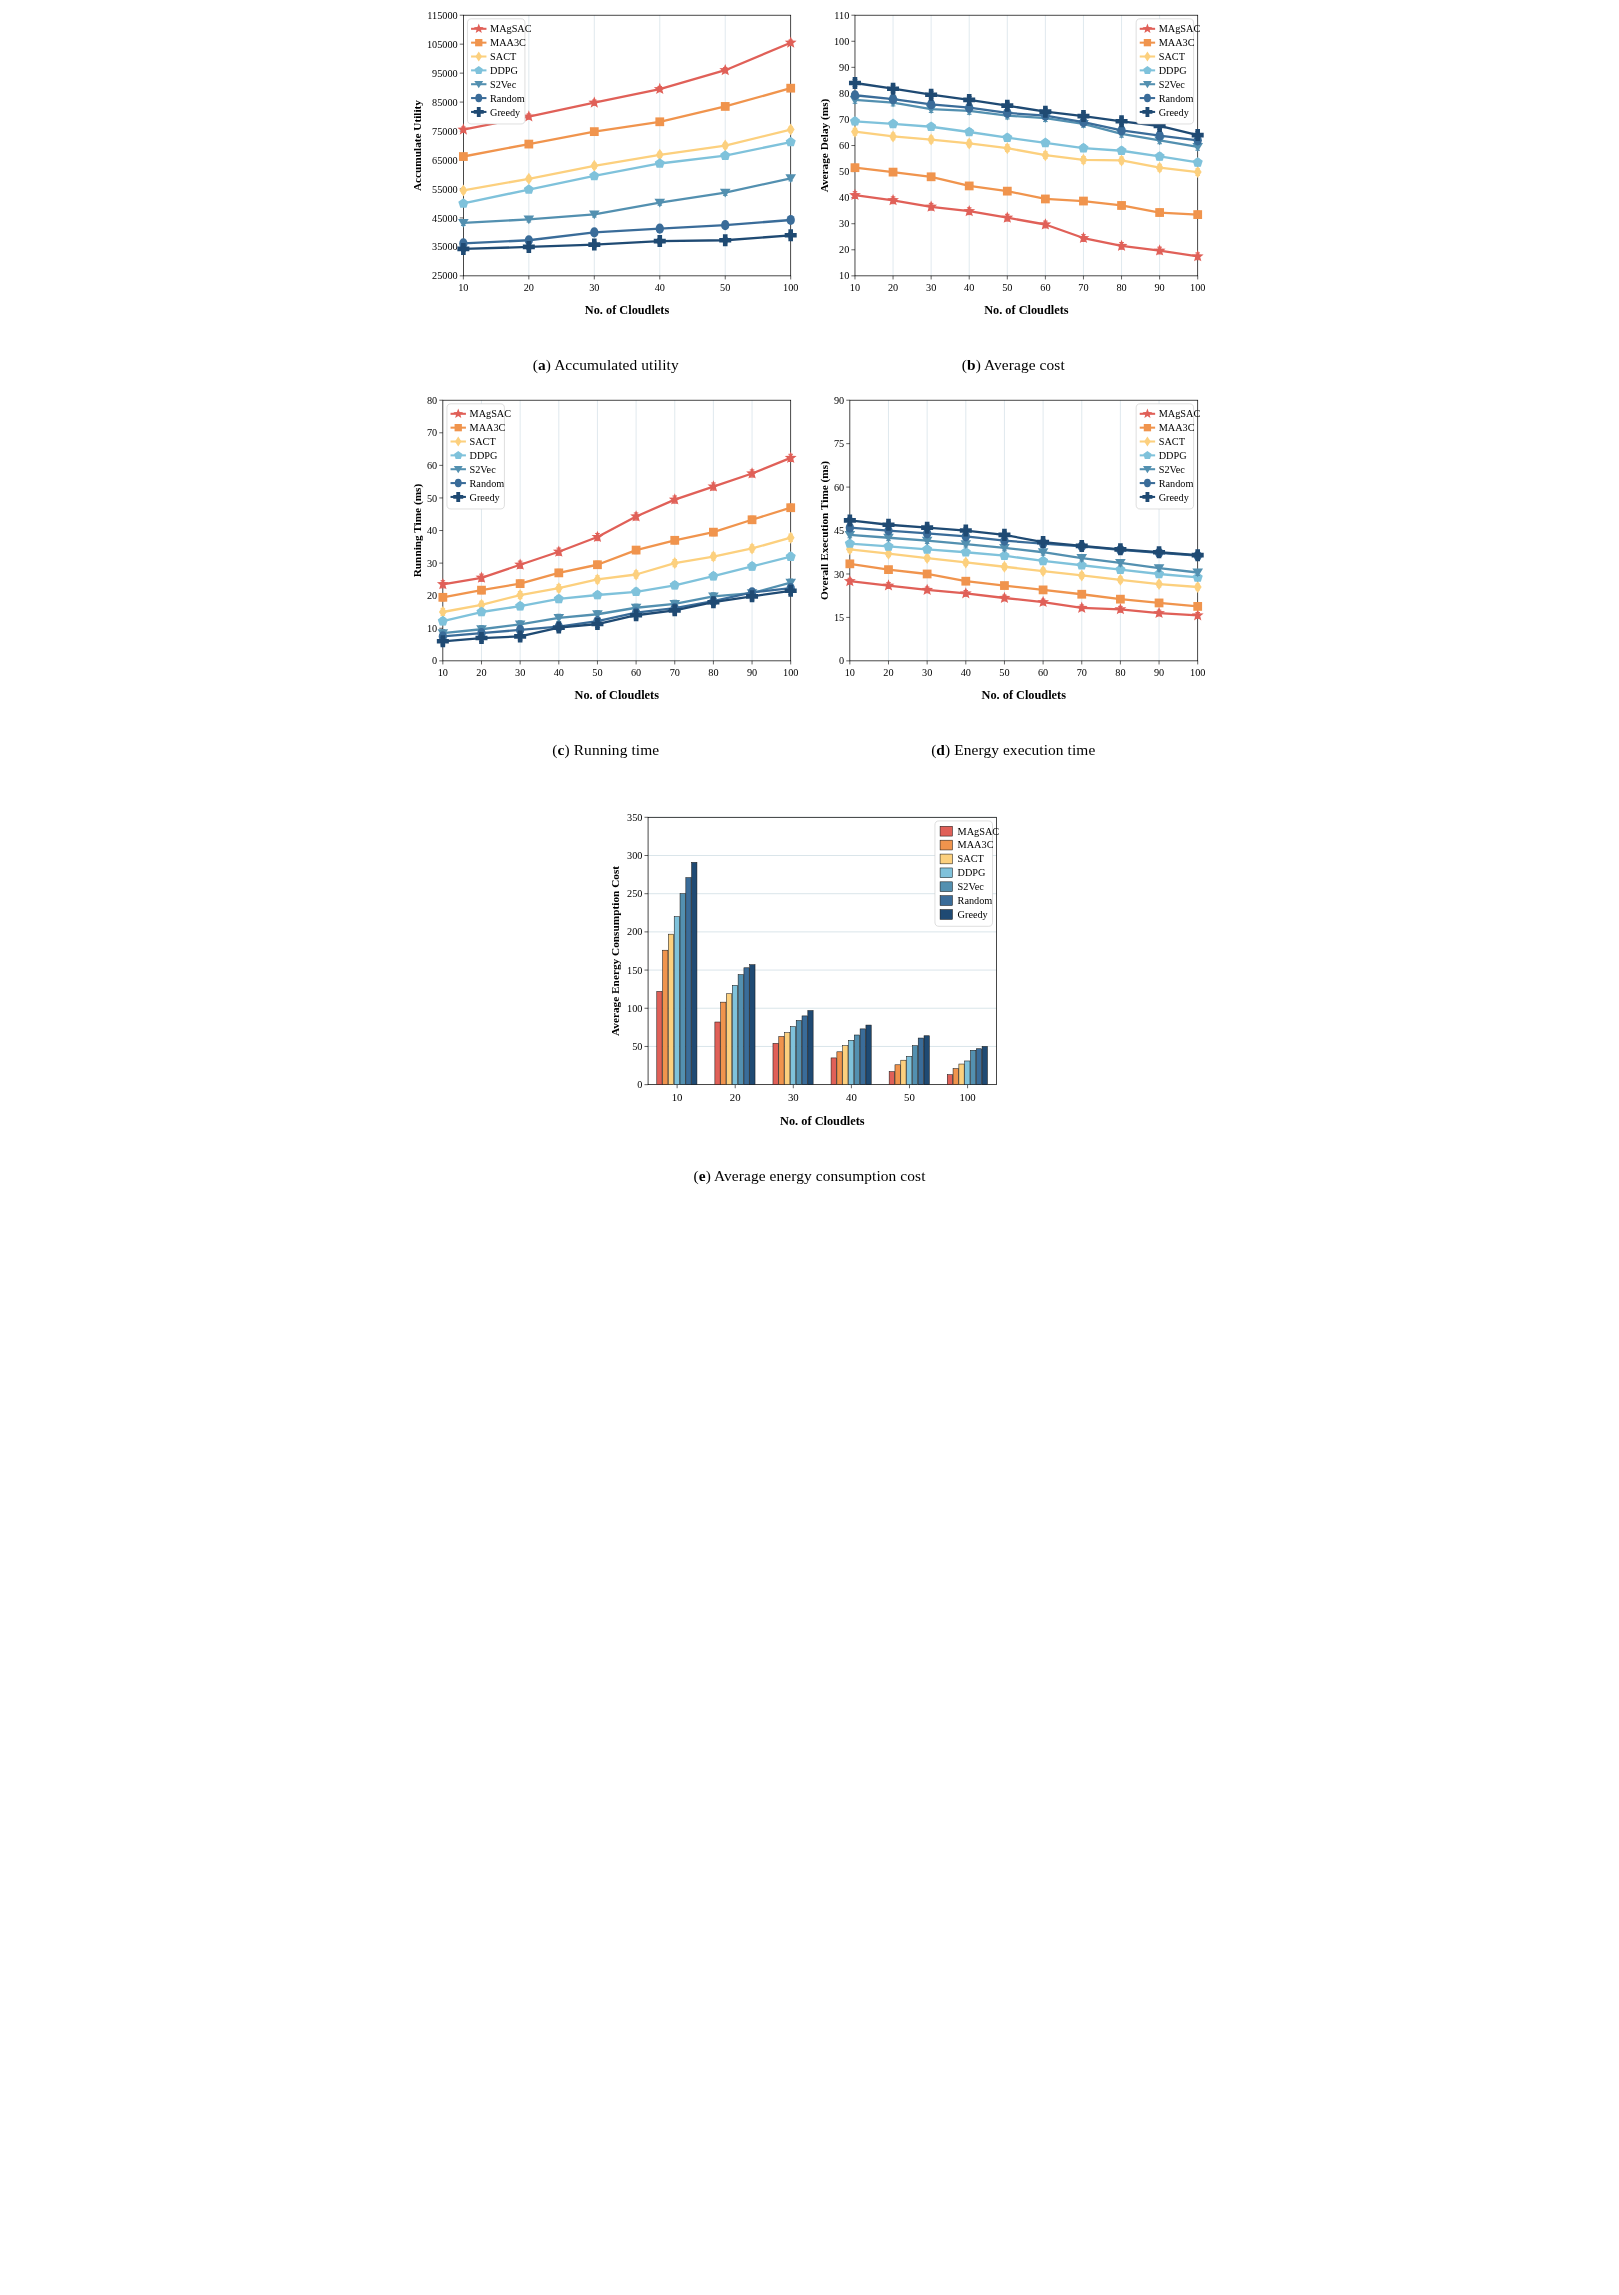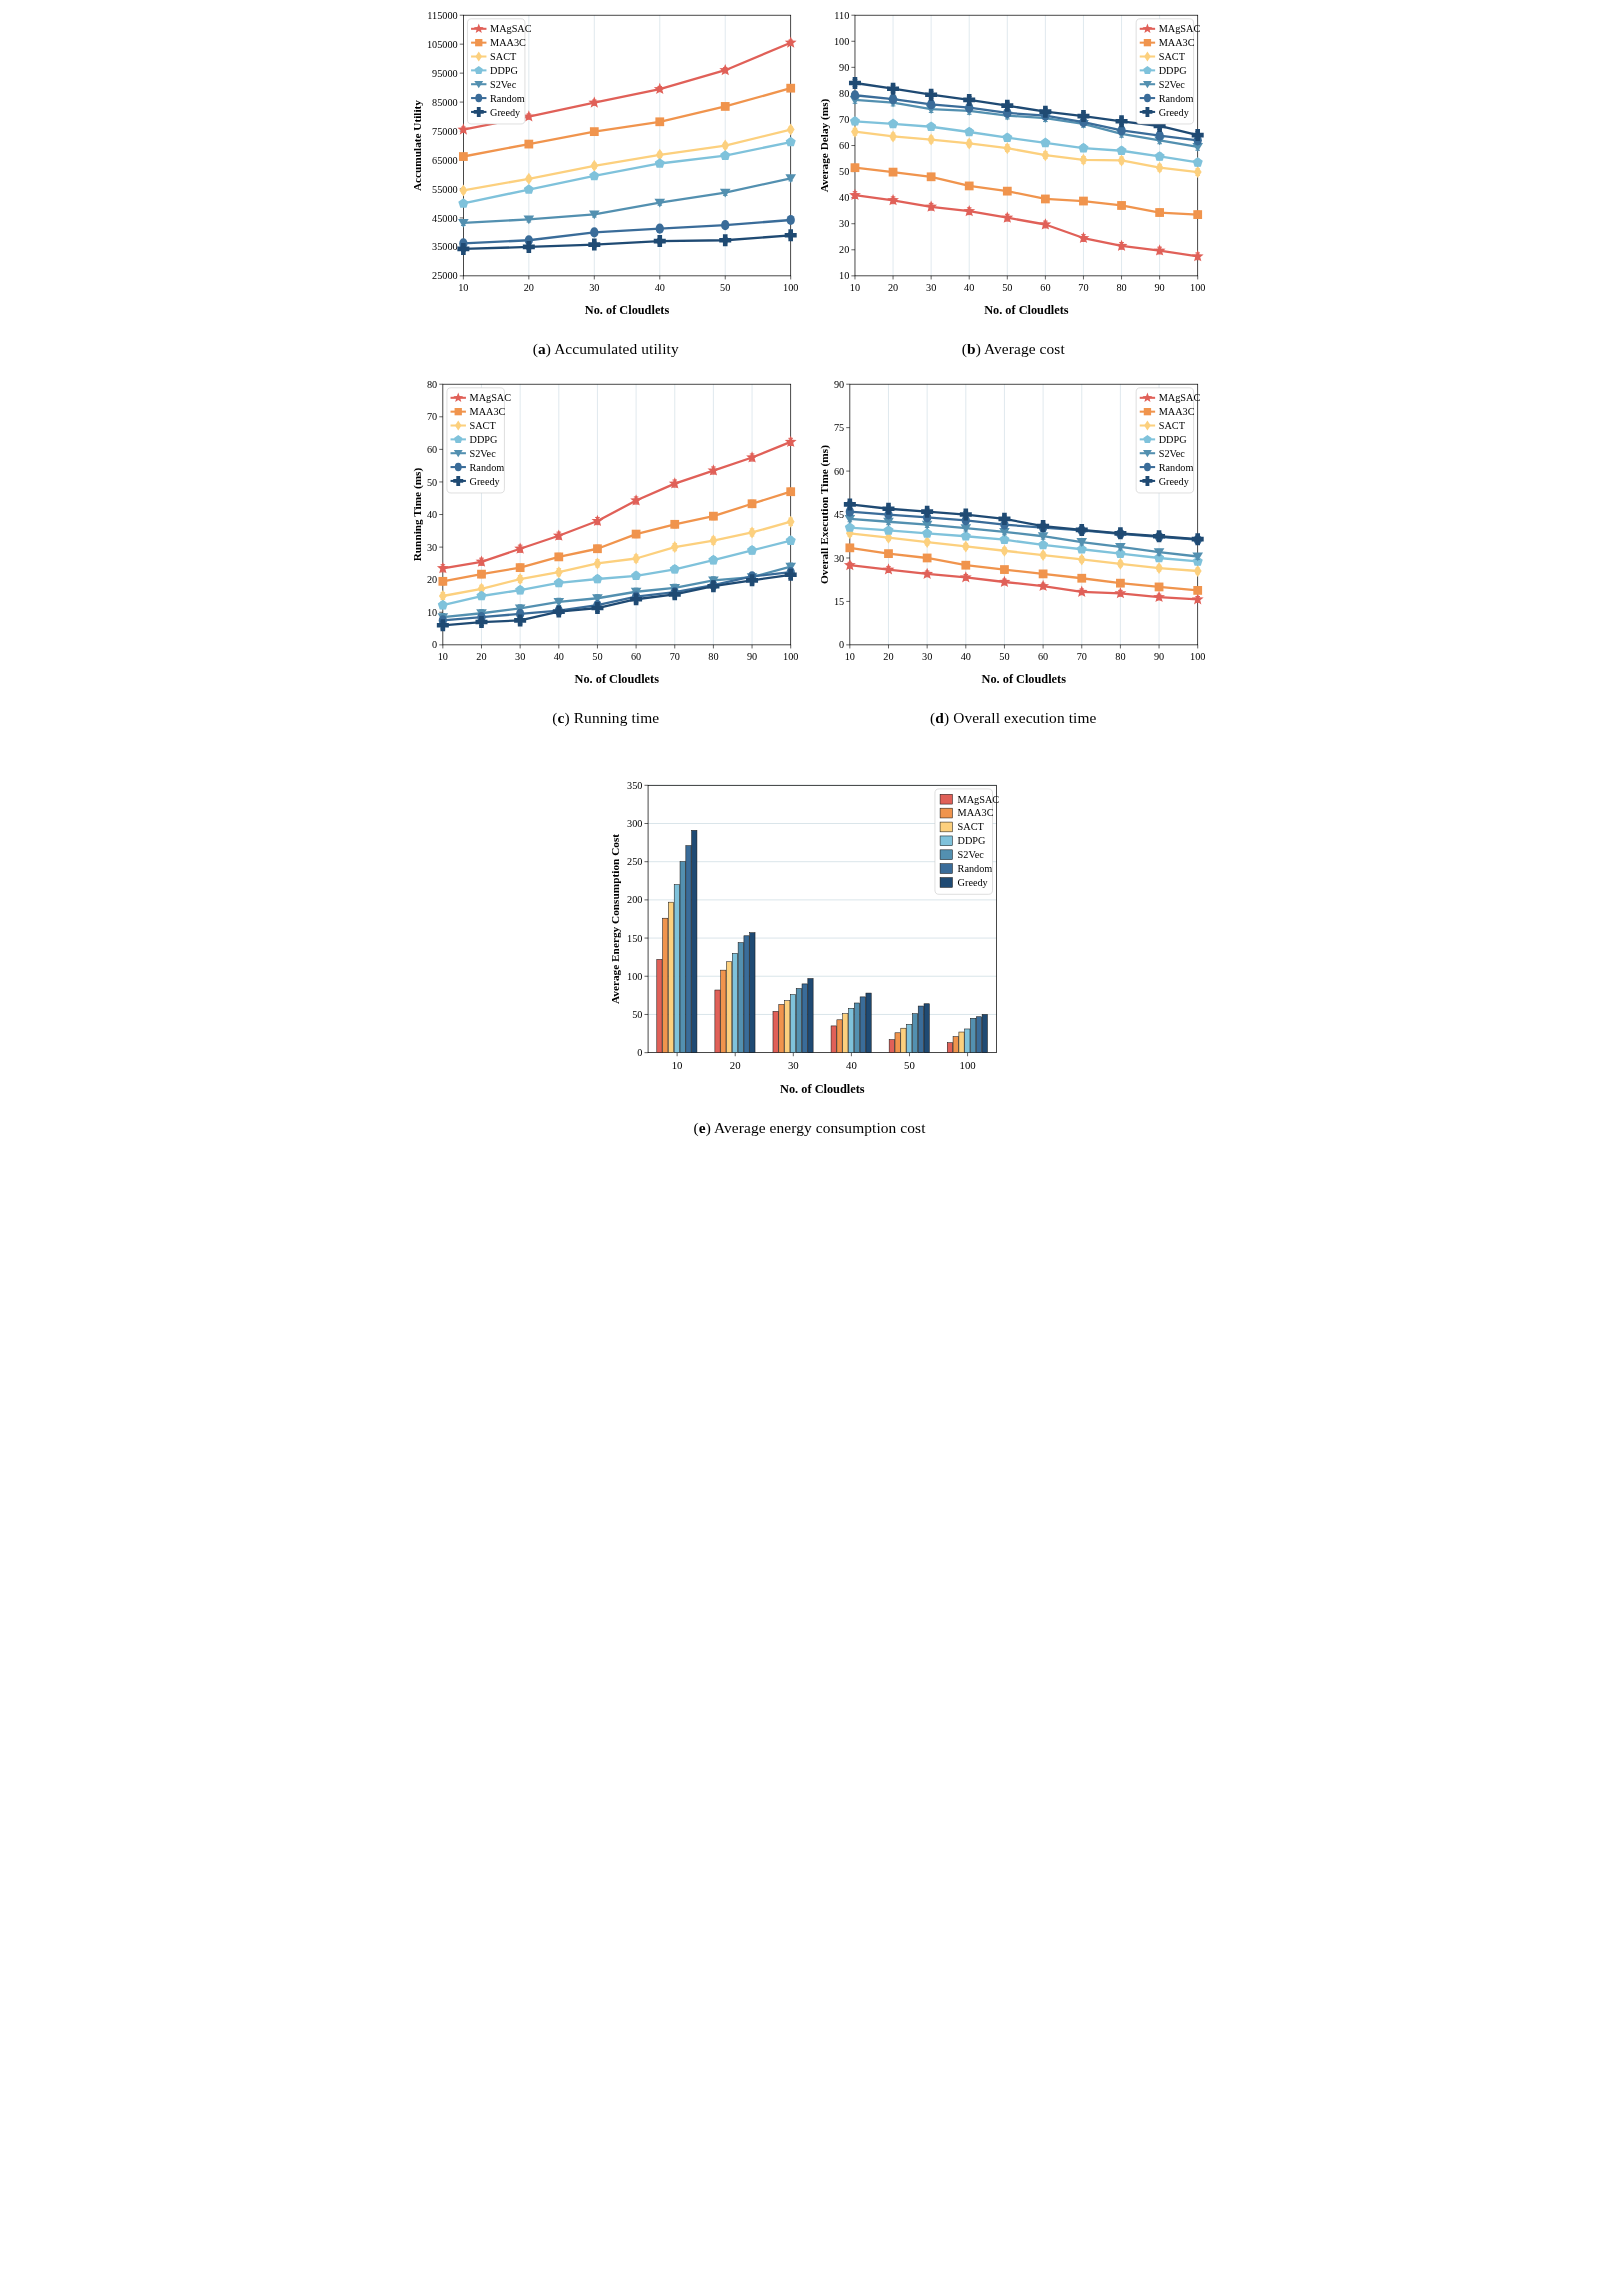--- a/index.html
+++ b/index.html
@@ -3,21 +3,21 @@
 <meta charset="utf-8">
 <style>
   html,body{margin:0;padding:0;background:#ffffff;}
   body{font-family:"Liberation Serif", serif; color:#000;}
   .page{width:810px;margin:0 auto;padding:7.2px 0 20.6px;}
   .row{display:flex;justify-content:center;gap:17.5px;margin-bottom:17.5px;}
   .row-bottom{display:flex;justify-content:center;margin-top:49px;margin-bottom:0;}
   figure.fig{margin:0;display:flex;flex-direction:column;align-items:center;}
   svg.chart{display:block;}
   svg text{font-family:"Liberation Serif", serif;fill:#000;}
-  figcaption.caption{margin-top:19px;font-size:15.4px;text-align:center;letter-spacing:0.1px;}
+  figcaption.caption{margin-top:35px;font-size:15.4px;text-align:center;letter-spacing:0.1px;}
   .cap-letter{font-weight:700;}
 </style>
 </head>
 <body>
 
 <div class="page">
 
   <div class="row">
     <figure class="fig">
       <svg class="chart" viewBox="0 0 760 612" width="390" height="314" role="img">
@@ -2007,21 +2007,21 @@
               <ellipse cx="642" cy="177.5" rx="6.75" ry="8.25" fill="#3A6C99"></ellipse>
             </g>
             <text x="664" y="184.5" font-size="20">Random</text>
             <line x1="627" y1="204.5" x2="657" y2="204.5" stroke="#1F4A73" stroke-width="4"></line>
             <g>
               <path d="M638.25 194.75H645.75V200.75H651.75V208.25H645.75V214.25H638.25V208.25H632.25V200.75H638.25Z" fill="#1F4A73"></path>
             </g>
             <text x="664" y="211.5" font-size="20">Greedy</text>
           </g>
         </svg>
-      <figcaption class="caption"><span>(</span><span class="cap-letter">d</span><span>) </span><span>Overall execution time</span></figcaption>
+      <figcaption class="caption"><span>(</span><span class="cap-letter">d</span><span>) </span><span>Energy execution time</span></figcaption>
     </figure>
   </div>
 
   <div class="row row-bottom">
     <figure class="fig">
       <svg class="chart" viewBox="0 0 780 630" width="401" height="324" role="img">
           <g>
             <line x1="76" y1="463.7142857142857" x2="754" y2="463.7142857142857" stroke="#c3d4dd" stroke-width="1.2"></line>
             <line x1="76" y1="389.42857142857144" x2="754" y2="389.42857142857144" stroke="#c3d4dd" stroke-width="1.2"></line>
             <line x1="76" y1="315.1428571428571" x2="754" y2="315.1428571428571" stroke="#c3d4dd" stroke-width="1.2"></line>

